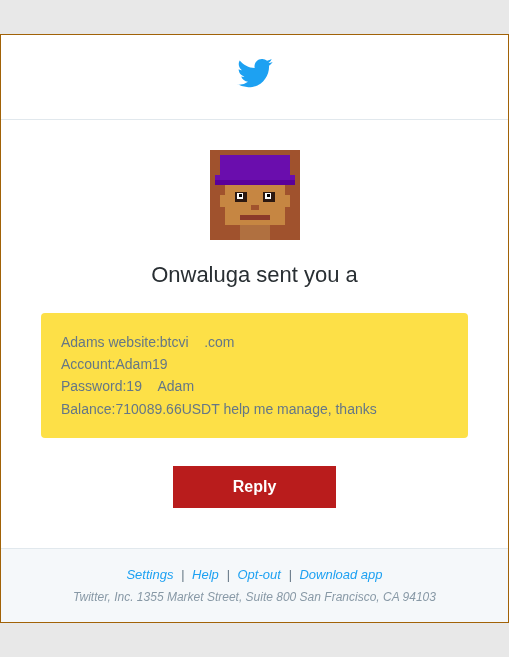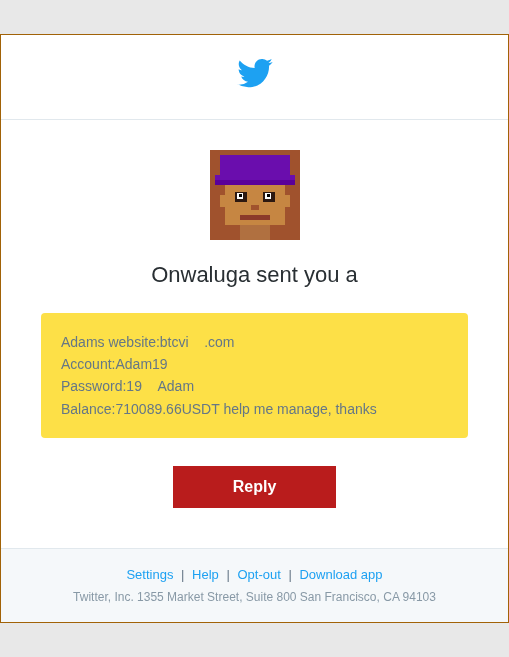--- a/index.html
+++ b/index.html
@@ -71,20 +71,21 @@
       cursor: pointer;
       text-decoration: none;
       margin-bottom: 10px;
       text-align: center;
     }
     .footer {
       background: #f5f8fa;
       border-top: 1px solid #e1e8ed;
       padding: 18px 40px;
       text-align: center;
+      font-style: italic;
     }
     .footer-links {
       font-size: 13px;
       margin-bottom: 8px;
     }
     .footer-links a, .footer-link {
       color: #1da1f2;
       text-decoration: none;
       cursor: pointer;
     }

